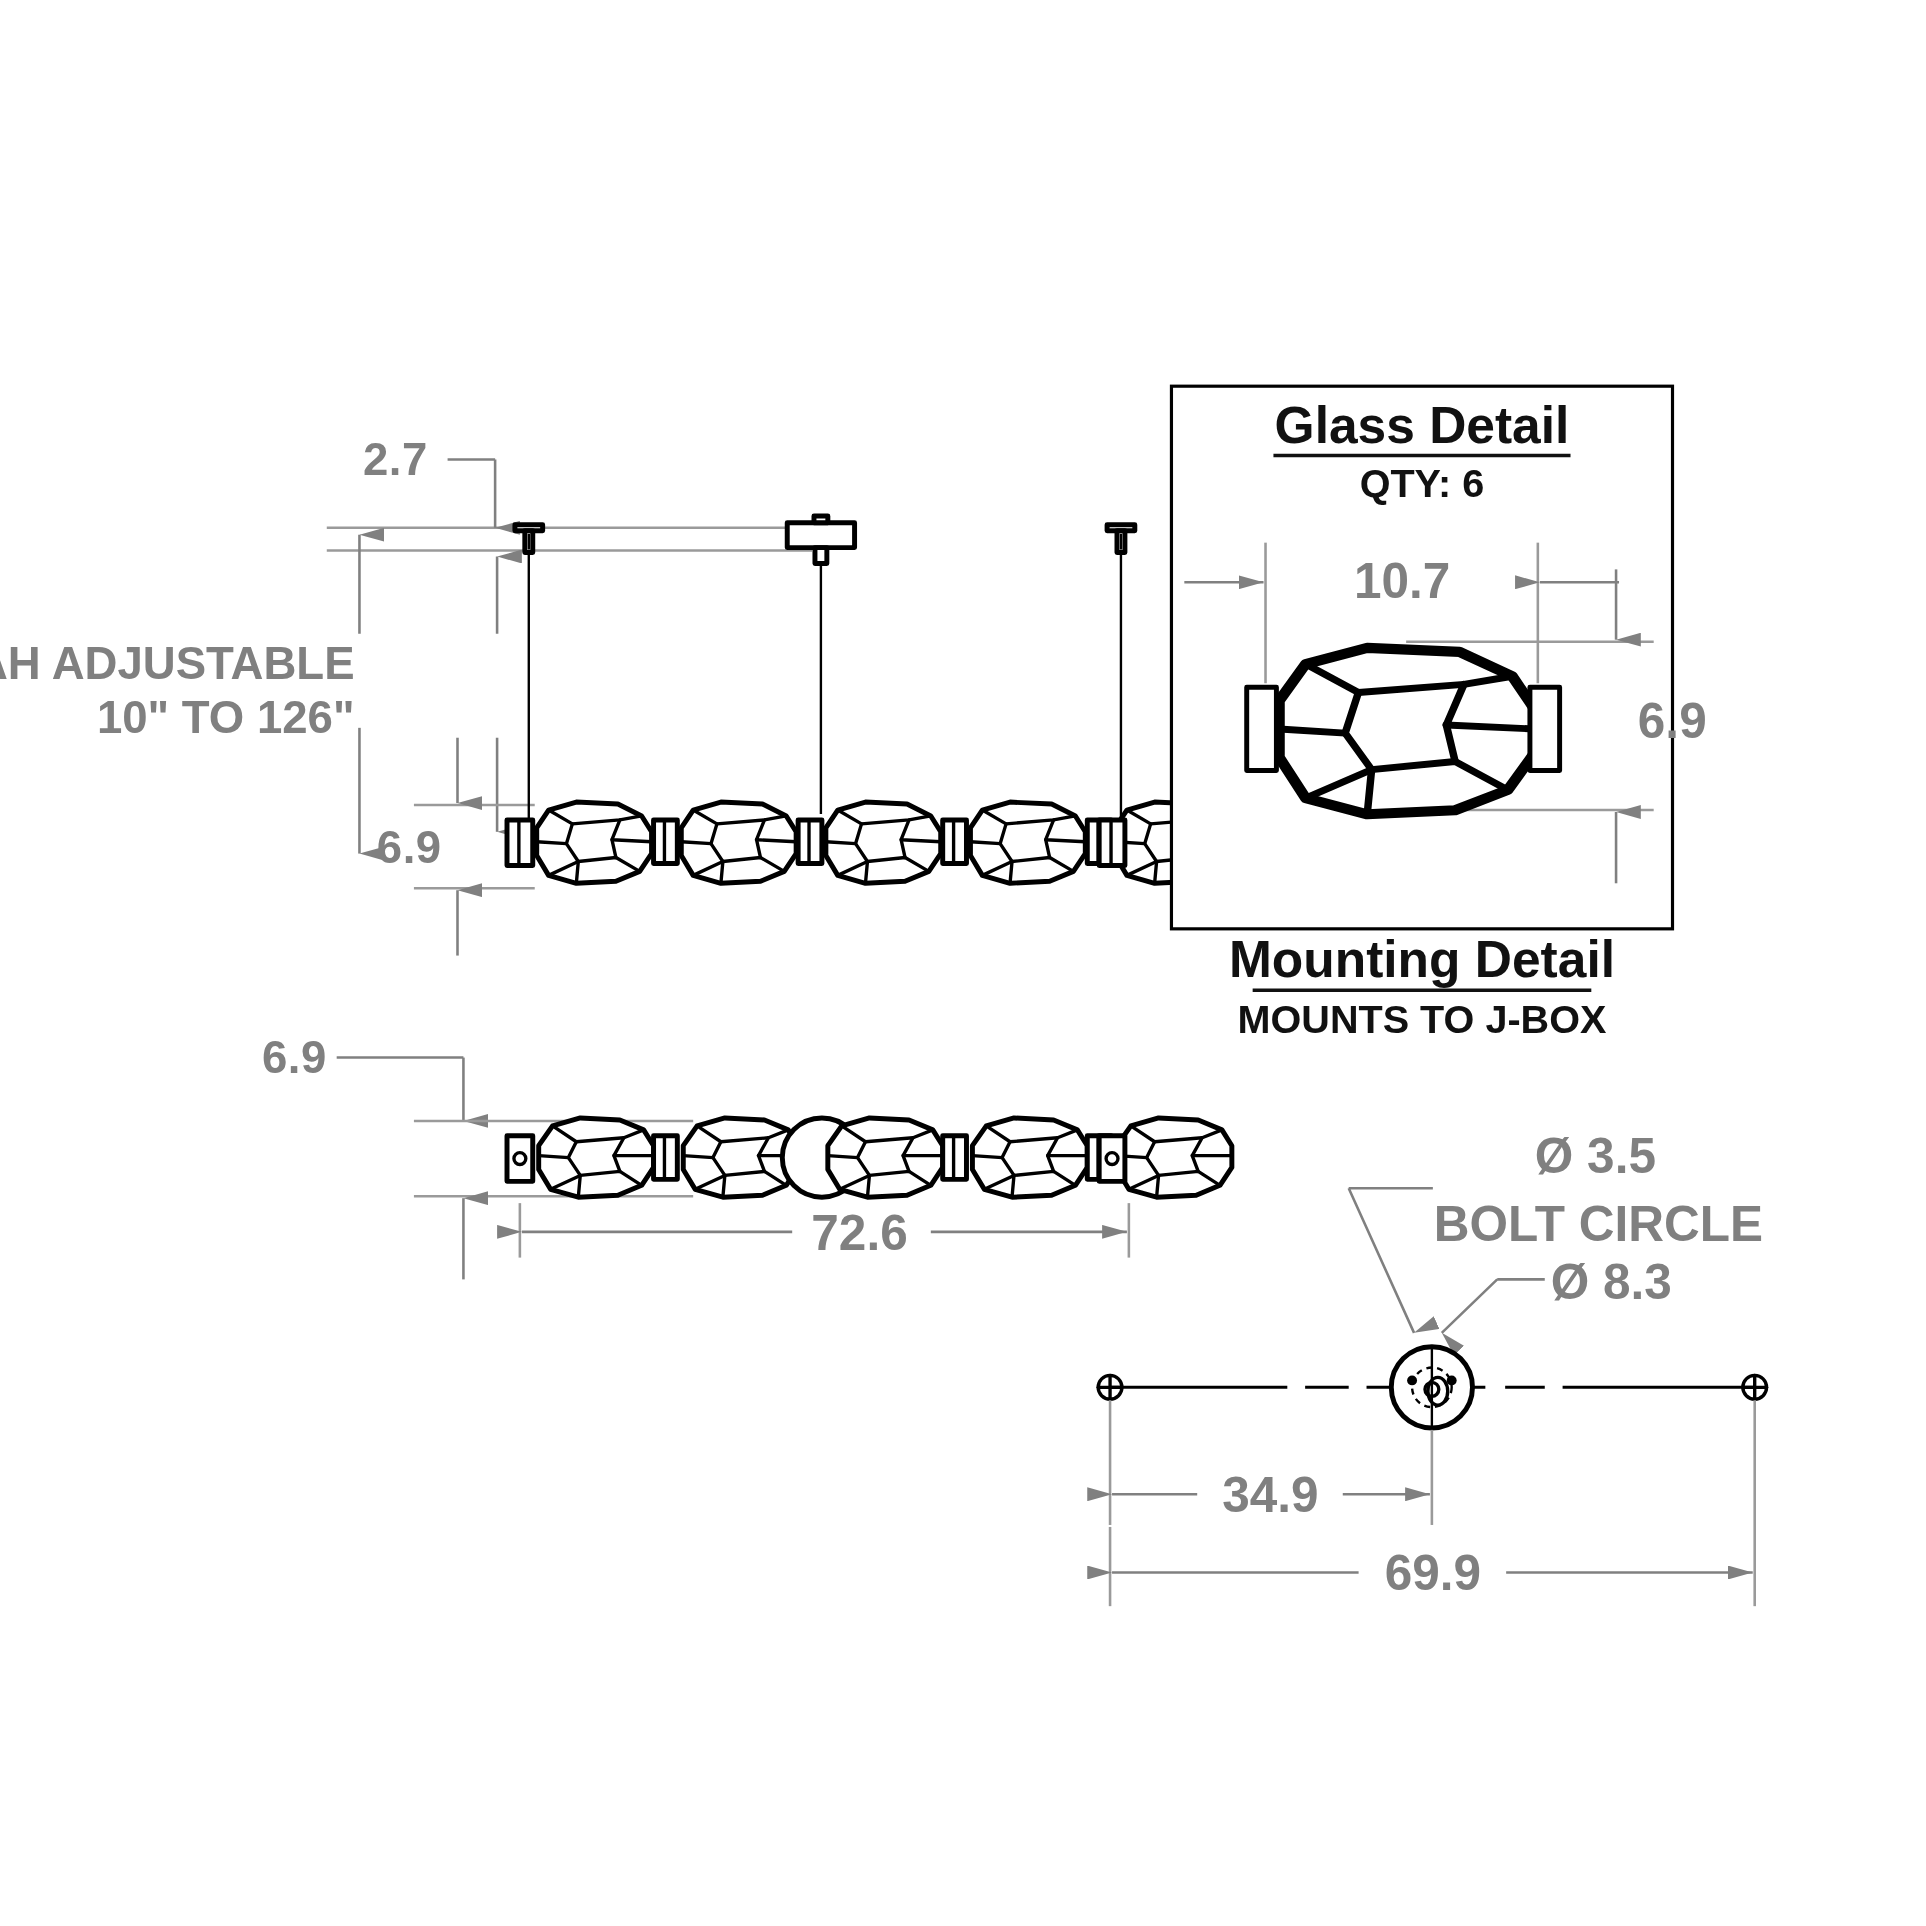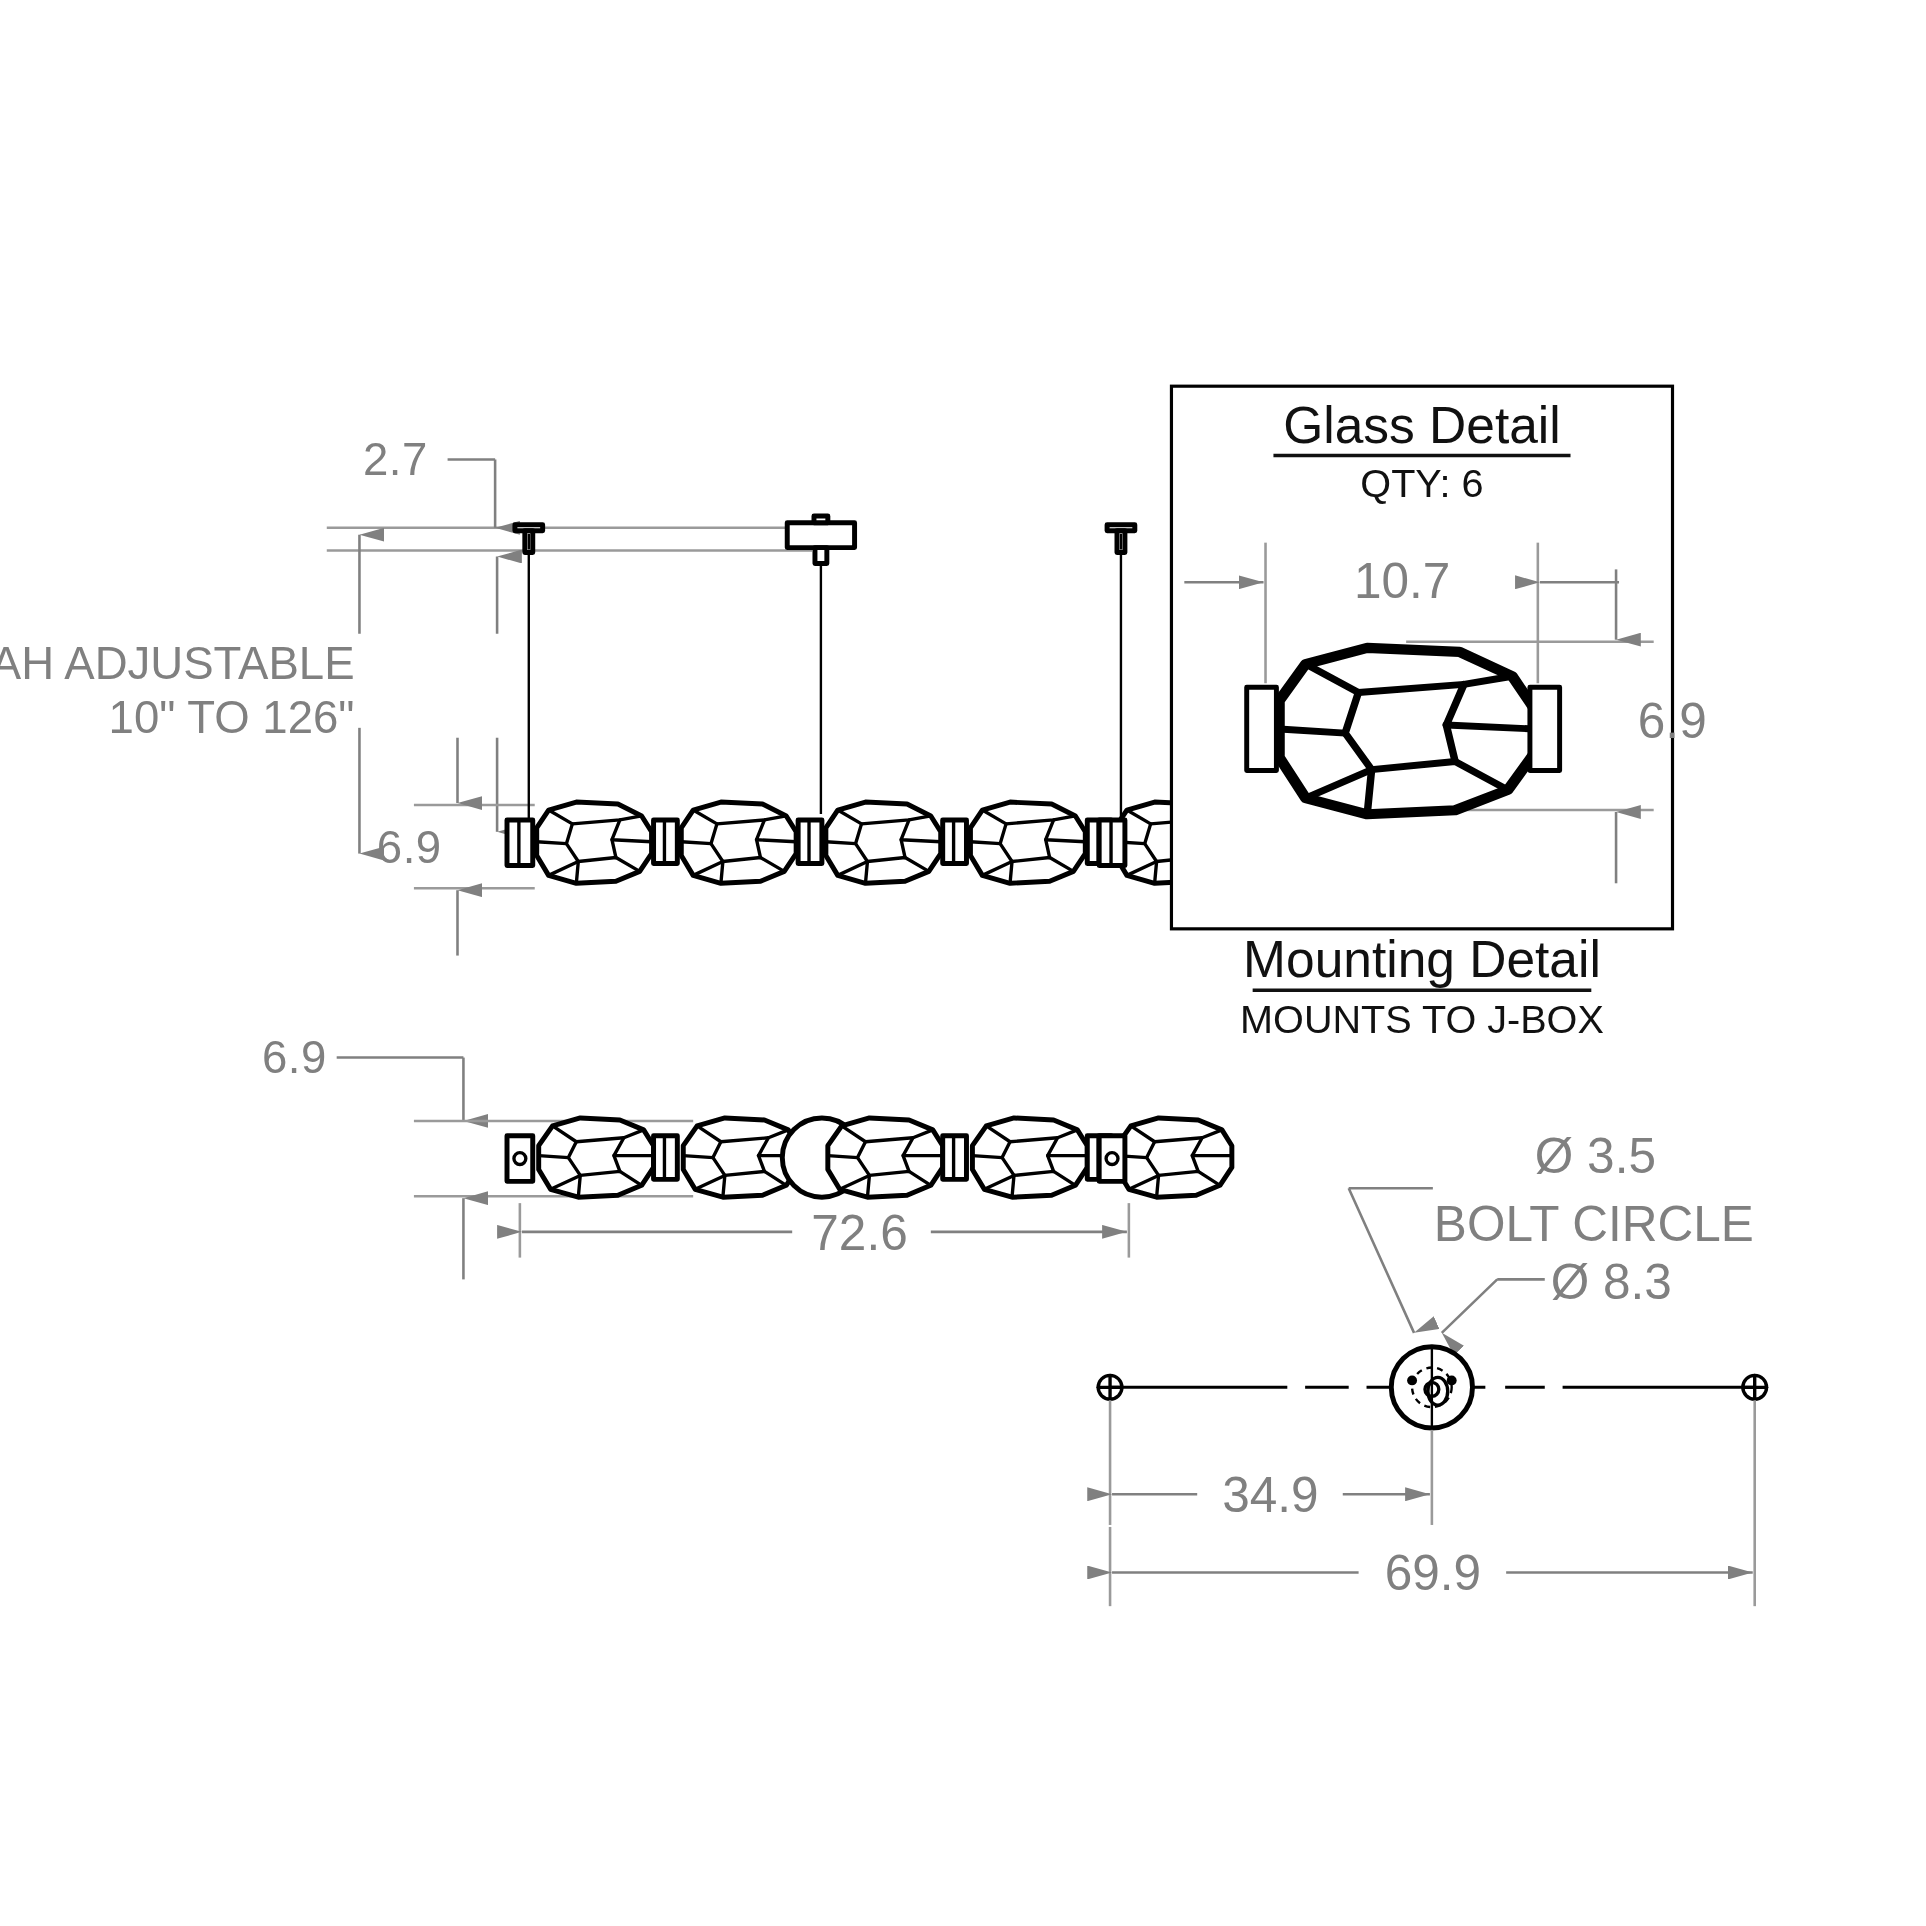--- a/index.html
+++ b/index.html
@@ -12,20 +12,21 @@
     height: 1927px;
     font-family: "Liberation Sans", sans-serif;
     position: relative;
     overflow: hidden;
   }
   #drawing-root {
     position: absolute;
     left: 0; top: 0;
     width: 1748px;
     height: 1927px;
+    font-weight: bold;
   }
   svg.sheet {
     display: block;
     width: 1927px;
     height: 1927px;
   }
   text {
     font-family: "Liberation Sans", sans-serif;
     fill: #808080;
   }

